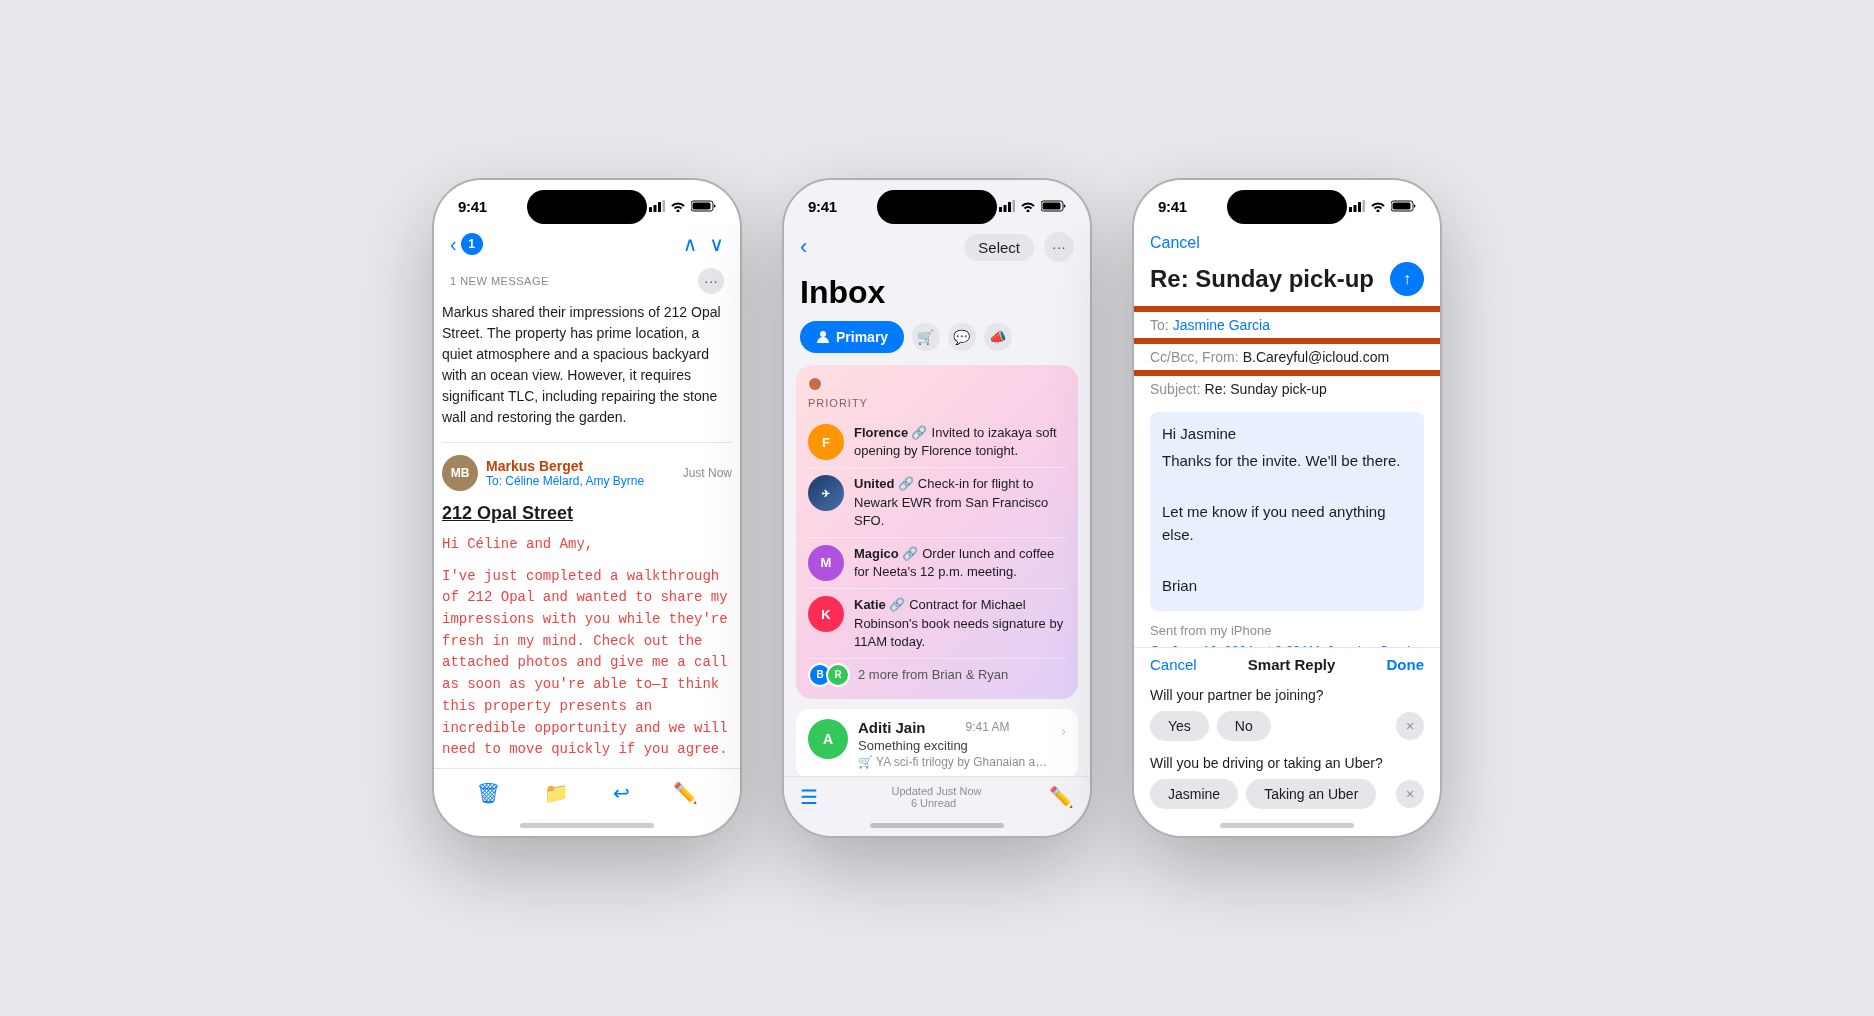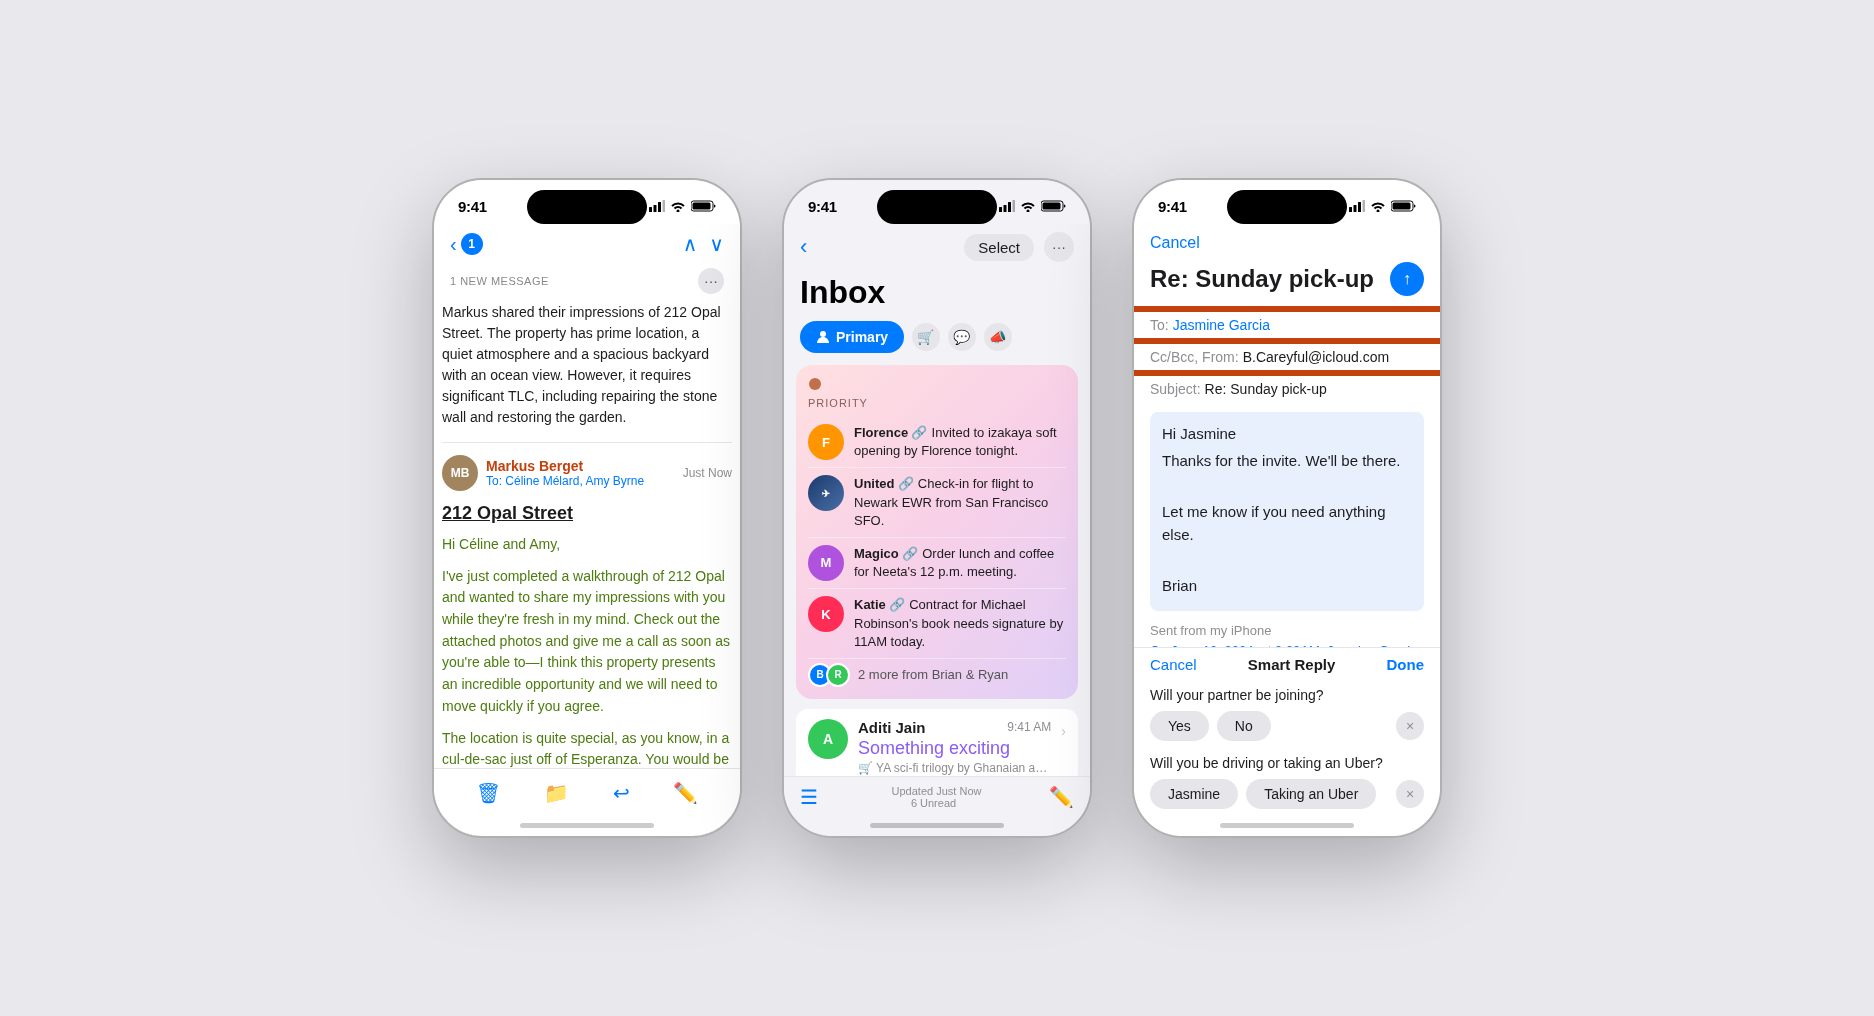--- a/index.html
+++ b/index.html
@@ -194,23 +194,24 @@
     }
     .email-subject {
       font-size: 18px;
       font-weight: 700;
       color: #1c1c1e;
       margin-bottom: 10px;
       text-decoration: underline;
     }
     .email-text {
       font-size: 14px;
-      color: #4d7c0f;
+      color: #ef4444;
       line-height: 1.55;
       margin-bottom: 10px;
+      font-family: Liberation Mono, monospace;
     }
     .email-toolbar {
       display: flex;
       justify-content: space-around;
       align-items: center;
       padding: 12px 20px;
       border-top: 1px solid #e5e5ea;
       background: #fff;
     }
     .toolbar-icon {
@@ -399,27 +400,28 @@
       display: flex;
       align-items: center;
       justify-content: center;
       font-size: 14px;
       font-weight: 700;
       color: #fff;
     }
     .email-item-body { flex: 1; min-width: 0; }
     .email-item-header {
       display: flex;
-      justify-content: space-between;
+      justify-content: flex-start;
       align-items: center;
       margin-bottom: 2px;
+      gap: 40px;
     }
     .email-item-name { font-size: 15px; font-weight: 600; color: #1c1c1e; }
     .email-item-time { font-size: 12px; color: #8e8e93; }
-    .email-item-subject { font-size: 18px; color: #8b5cf6; margin-bottom: 2px; }
+    .email-item-subject { font-size: 13px; color: #404040; margin-bottom: 2px; }
     .email-item-preview { font-size: 12px; color: #8e8e93; white-space: nowrap; overflow: hidden; text-overflow: ellipsis; }
     .chevron-icon { color: #c7c7cc; font-size: 14px; margin-top: 4px; }
     .inbox-footer {
       display: flex;
       justify-content: space-between;
       align-items: center;
       padding: 8px 16px;
       background: #f2f2f7;
       border-top: 1px solid #e5e5ea;
     }

